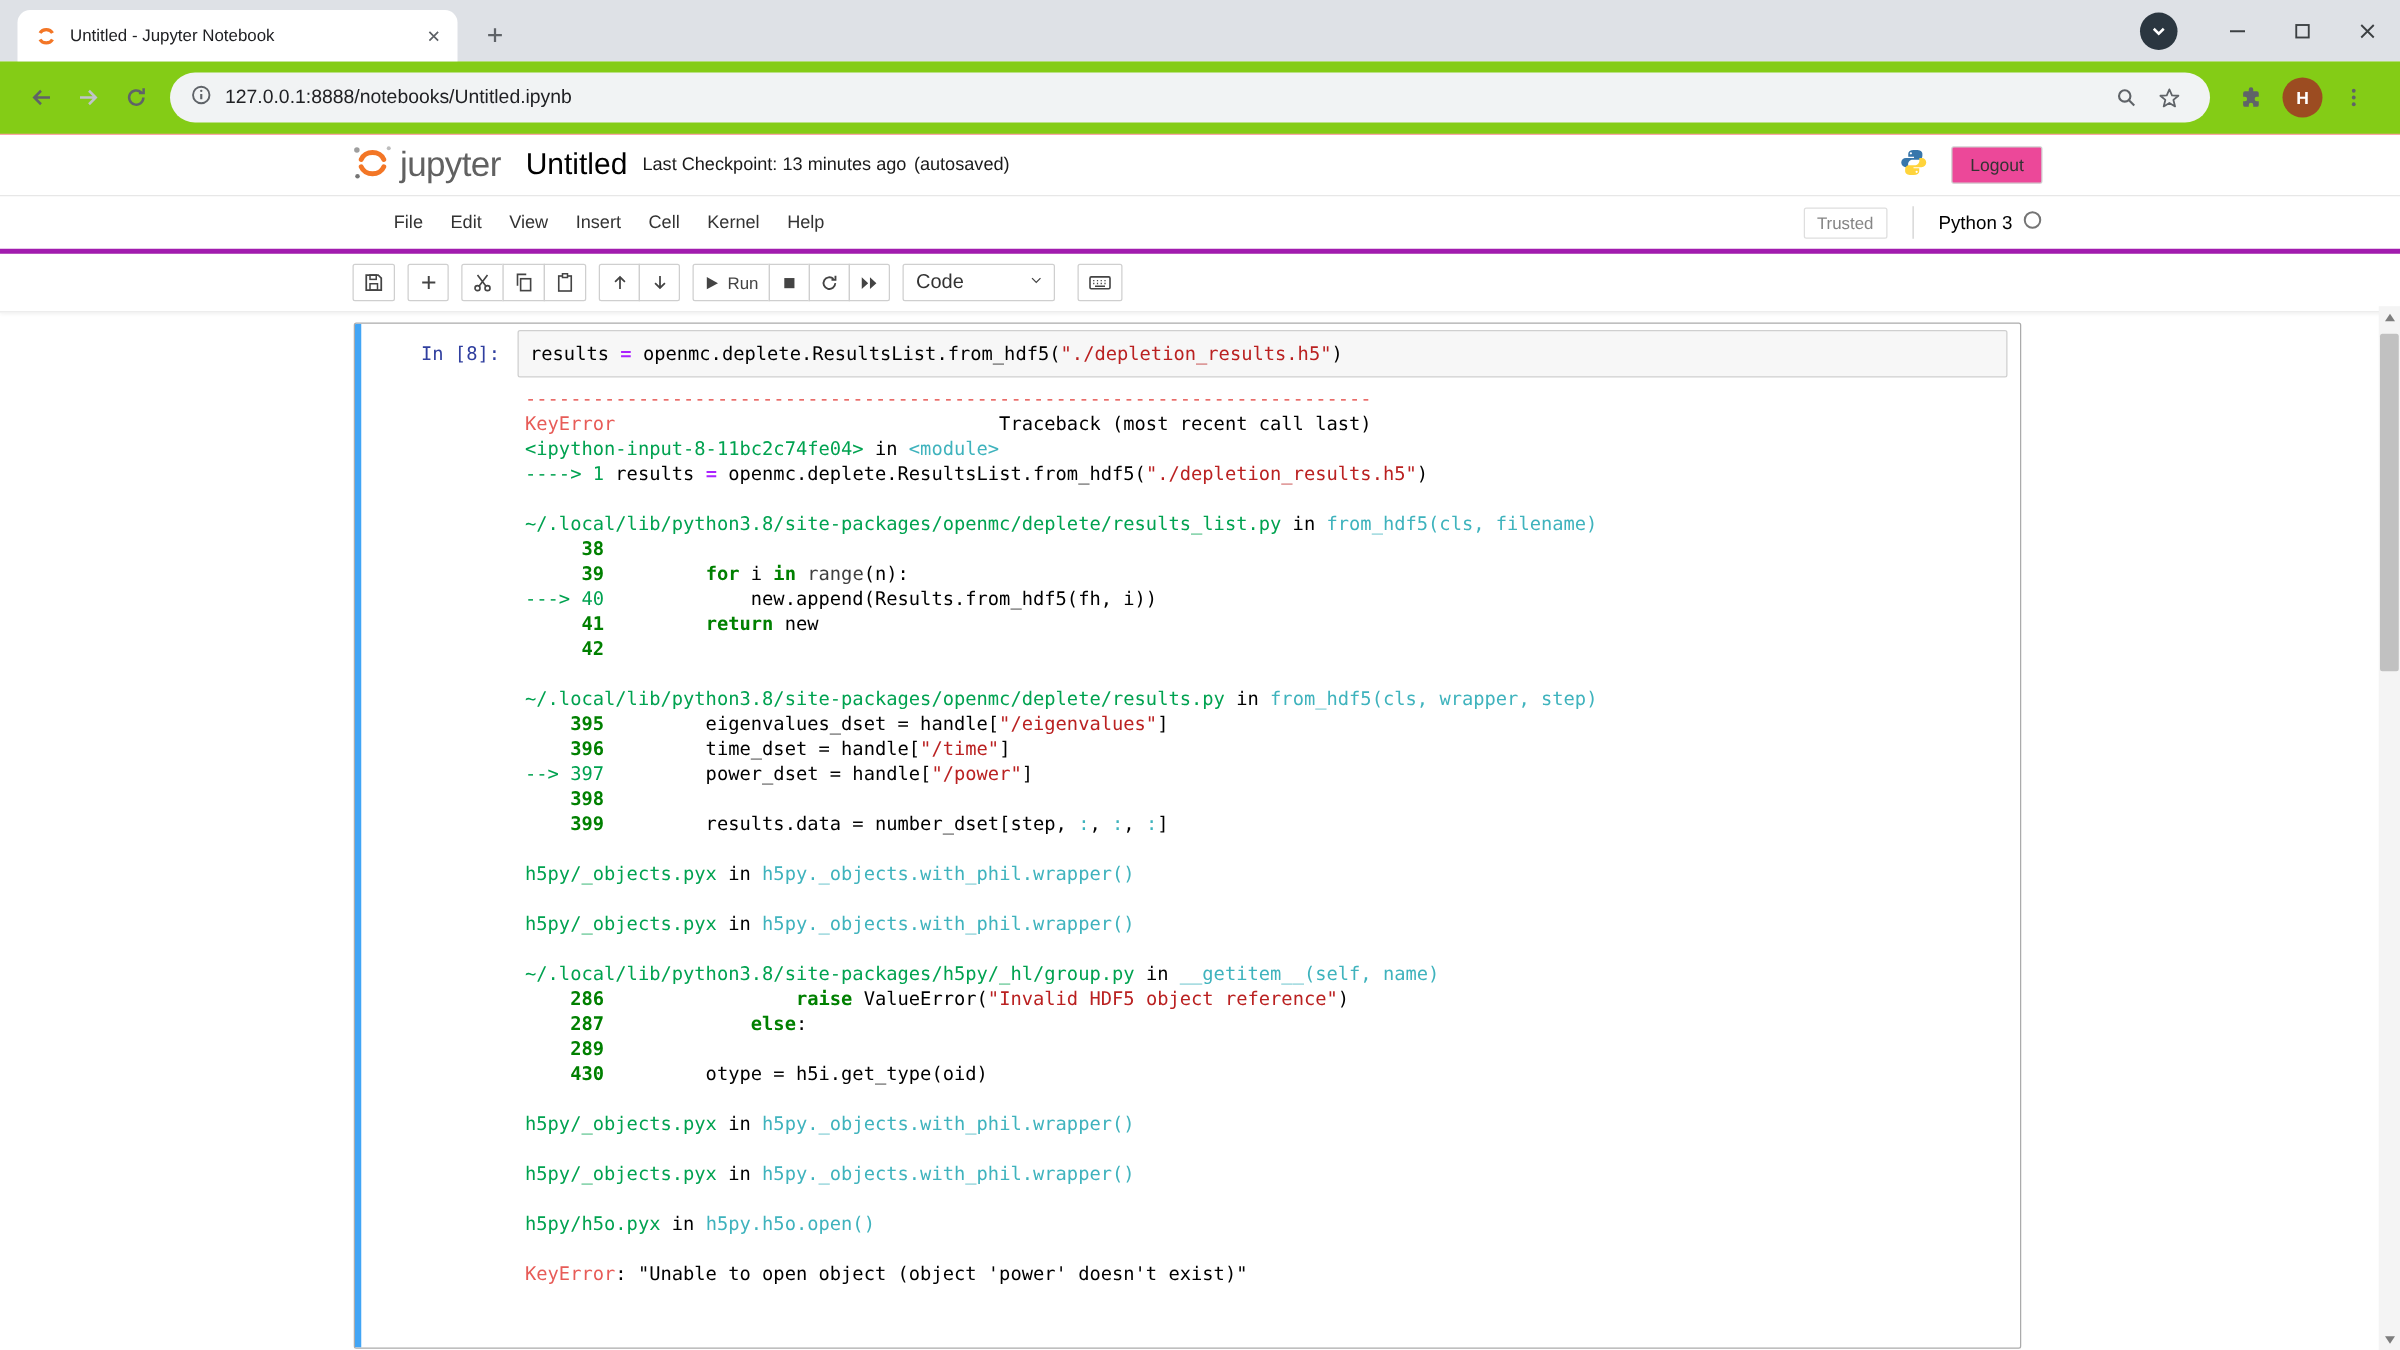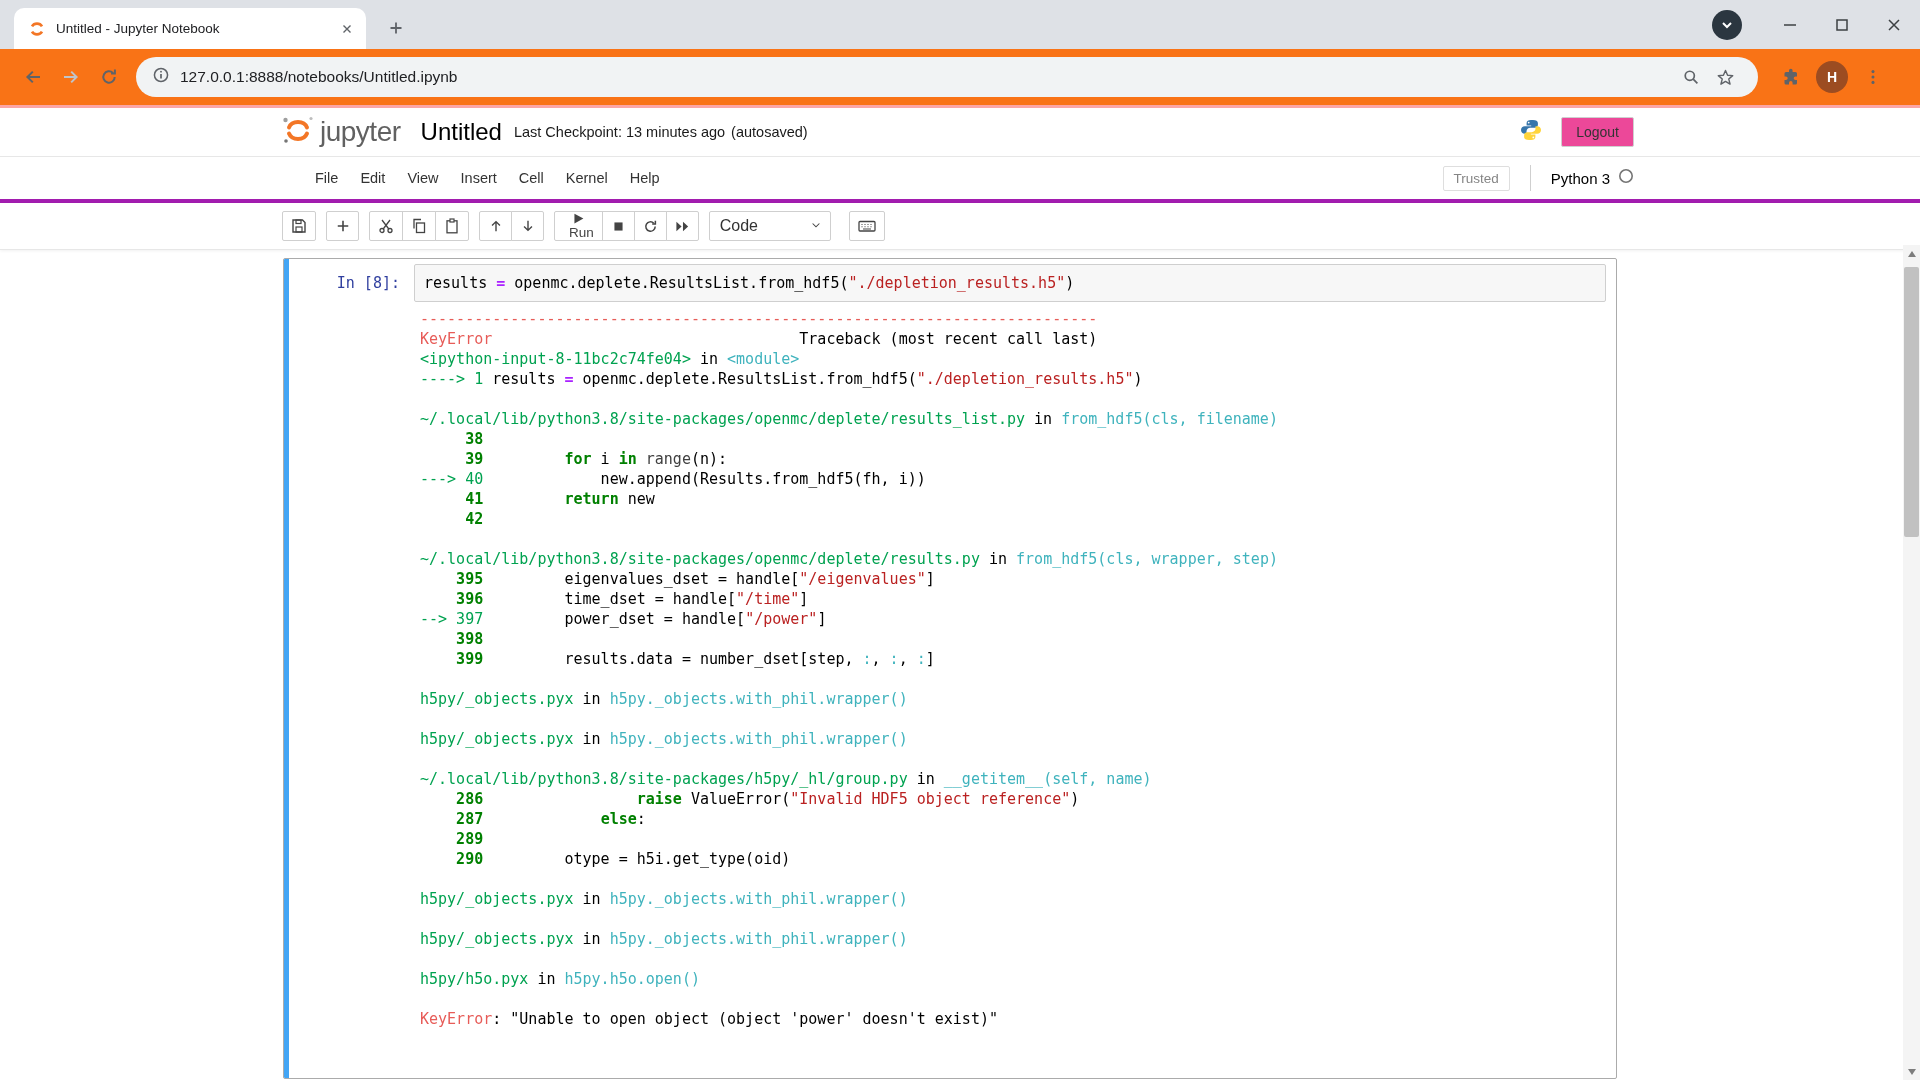--- a/index.html
+++ b/index.html
@@ -13,22 +13,22 @@
   .favicon { width:18px; height:18px; margin-right:10px; flex:none; }
   .tab-title { font-size:13.5px; color:#202124; flex:1; white-space:nowrap; overflow:hidden; }
   .tab-close { width:22px; height:22px; border-radius:50%; display:flex; align-items:center; justify-content:center; }
   .newtab { position:absolute; left:382px; bottom:7px; width:28px; height:28px; border-radius:50%;
             display:flex; align-items:center; justify-content:center; }
   .tabstrip-right { position:absolute; right:0; top:0; height:49px; display:flex; align-items:center; }
   .media-circle { width:30px; height:30px; border-radius:50%; background:#2b3640; display:flex;
                   align-items:center; justify-content:center; margin-right:22px; }
   .winctl { width:52px; height:40px; display:flex; align-items:center; justify-content:center; }
 
-  .omnibox-row { height:59px; background:#f97316; display:flex; align-items:center; padding:0 28px 0 14px;
-                 border-bottom:3px solid #fca5a5; }
+  .omnibox-row { height:59px; background:#84cc16; display:flex; align-items:center; padding:0 18px 0 14px;
+                 border-bottom:1px solid #fca5a5; }
   .nav-btn { width:38px; height:38px; display:flex; align-items:center; justify-content:center; flex:none; }
   .url-pill { flex:1; height:40px; margin:0 14px 0 8px; background:#f1f3f4; border-radius:20px;
               display:flex; align-items:center; padding:0 16px; min-width:0; }
   .url-text { font-size:15.5px; color:#202124; margin-left:10px; white-space:nowrap; }
   .pill-spacer { flex:1; }
   .pill-icon { width:34px; height:34px; display:flex; align-items:center; justify-content:center; flex:none; }
   .chrome-right { display:flex; align-items:center; gap:6px; }
   .avatar { width:32px; height:32px; border-radius:50%; background:#9c4c21; color:#fff; font-size:14px;
             font-weight:bold; display:flex; align-items:center; justify-content:center; }
 
@@ -54,21 +54,21 @@
   .trusted { font-size:13.5px; color:#858585; border:1px solid #dedede; border-radius:2px; padding:4px 10px; }
   .mb-divider { width:1px; height:26px; background:#cfcfcf; margin:0 20px; }
   .kernel-name { font-size:15px; color:#000; margin-right:8px; }
 
   .jp-toolbar-line { border-bottom:1px solid #e7e7e7; box-shadow:0 1px 3px rgba(0,0,0,0.06); }
   .jp-toolbar { height:46px; display:flex; align-items:center; gap:10px; padding-left:2px; }
   .btn-group { display:flex; }
   .tb-btn { height:30px; min-width:33px; background:#fff; border:1px solid #cfcfcf;
             display:flex; align-items:center; justify-content:center; padding:0 8px; color:#444; }
   .btn-group .tb-btn + .tb-btn { margin-left:-1px; }
-  .btn-group .tb-btn:first-child { border-radius:2px 0 0 2px;flex-direction:column; }
+  .btn-group .tb-btn:first-child { border-radius:2px 0 0 2px; }
   .btn-group .tb-btn:last-child { border-radius:0 2px 2px 0; }
   .btn-group .tb-btn:only-child { border-radius:2px; }
   .run-label { font-size:13.5px; margin-left:6px; color:#444; }
   .cell-type { height:30px; width:122px; background:#fff; border:1px solid #cfcfcf; border-radius:2px;
                display:flex; align-items:center; padding:0 8px 0 10px; font-size:16px; color:#333; }
   .cell-type .caret { margin-left:auto; }
 
   .jp-site { padding-top:8px; }
   .cell { width:1334px; height:821px; margin:0 auto; position:relative; left:-10px;
           border:1px solid #ababab; border-radius:2px; padding:5px; background:#fff; overflow:hidden; }
@@ -394,21 +394,21 @@
               <div class="tb-line"><span class="seg-gb">    399</span><span class="seg-k">         results.data = number_dset[step, </span><span class="seg-c">:</span><span class="seg-k">, </span><span class="seg-c">:</span><span class="seg-k">, </span><span class="seg-c">:</span><span class="seg-k">]</span></div>
               <div class="tb-line">&nbsp;</div>
               <div class="tb-line"><span class="seg-g">h5py/_objects.pyx</span><span class="seg-k"> in </span><span class="seg-c">h5py._objects.with_phil.wrapper()</span></div>
               <div class="tb-line">&nbsp;</div>
               <div class="tb-line"><span class="seg-g">h5py/_objects.pyx</span><span class="seg-k"> in </span><span class="seg-c">h5py._objects.with_phil.wrapper()</span></div>
               <div class="tb-line">&nbsp;</div>
               <div class="tb-line"><span class="seg-g">~/.local/lib/python3.8/site-packages/h5py/_hl/group.py</span><span class="seg-k"> in </span><span class="seg-c">__getitem__(self, name)</span></div>
               <div class="tb-line"><span class="seg-gb">    286</span><span class="seg-k">                 </span><span class="seg-kw">raise</span><span class="seg-k"> ValueError(</span><span class="seg-str">"Invalid HDF5 object reference"</span><span class="seg-k">)</span></div>
               <div class="tb-line"><span class="seg-gb">    287</span><span class="seg-k">             </span><span class="seg-kw">else</span><span class="seg-k">:</span></div>
               <div class="tb-line"><span class="seg-gb">    289</span><span class="seg-k"> </span></div>
-              <div class="tb-line"><span class="seg-gb">    290</span><span class="seg-k">         otype = h5i.get_type(oid)</span></div>
+              <div class="tb-line"><span class="seg-gb">    430</span><span class="seg-k">         otype = h5i.get_type(oid)</span></div>
               <div class="tb-line">&nbsp;</div>
               <div class="tb-line"><span class="seg-g">h5py/_objects.pyx</span><span class="seg-k"> in </span><span class="seg-c">h5py._objects.with_phil.wrapper()</span></div>
               <div class="tb-line">&nbsp;</div>
               <div class="tb-line"><span class="seg-g">h5py/_objects.pyx</span><span class="seg-k"> in </span><span class="seg-c">h5py._objects.with_phil.wrapper()</span></div>
               <div class="tb-line">&nbsp;</div>
               <div class="tb-line"><span class="seg-g">h5py/h5o.pyx</span><span class="seg-k"> in </span><span class="seg-c">h5py.h5o.open()</span></div>
               <div class="tb-line">&nbsp;</div>
               <div class="tb-line"><span class="seg-r">KeyError</span><span class="seg-k">: "Unable to open object (object 'power' doesn't exist)"</span></div>
             </div>
         </div>

